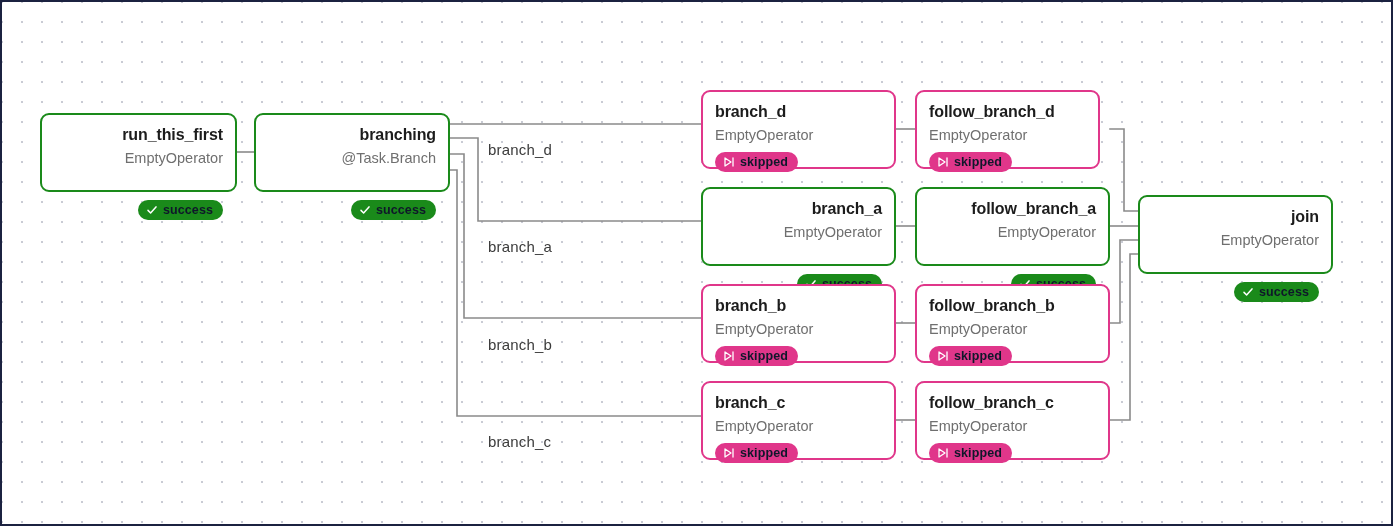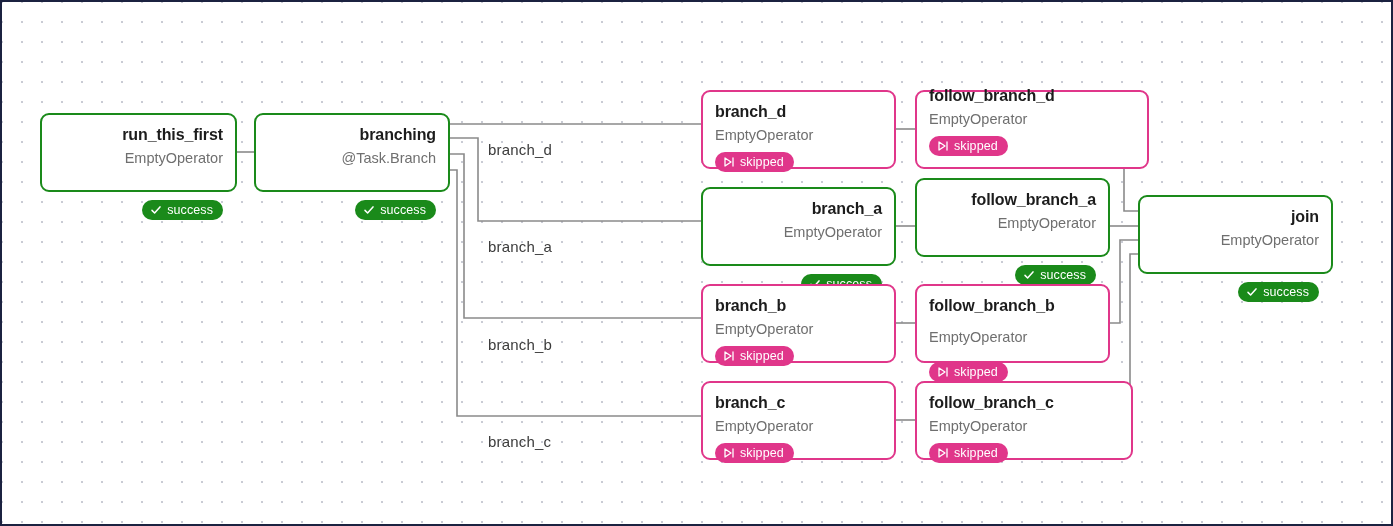--- a/index.html
+++ b/index.html
@@ -81,23 +81,24 @@
     margin-top: 3px;
   }
   .state-badge {
     margin-top: 7px;
     display: inline-flex;
     align-items: center;
     gap: 5px;
     border-radius: 999px;
     padding: 3px 10px 3px 8px;
     font-size: 12.5px;
-    color: #ffffff;
+    color: #0f172a;
     line-height: 14px;
     letter-spacing: 0.1px;
+    font-weight: bold;
   }
   .state-badge.success { background: #1a8a1a; margin-top: 32px; }
   .state-badge.skipped { background: #e0368a; }
   .badge-icon {
     display: inline-block;
     width: 12px;
     height: 12px;
     line-height: 12px;
     text-align: center;
     font-size: 11px;
@@ -163,21 +164,21 @@
         <div class="state-badge skipped">
           <span class="badge-icon">
             <svg width="12" height="12" viewBox="0 0 12 12">
               <path d="M2 2 L8 6 L2 10 Z" fill="none" stroke="#ffffff" stroke-width="1.3" stroke-linejoin="round"></path>
               <path d="M10 2 L10 10" stroke="#ffffff" stroke-width="1.3" stroke-linecap="round"></path>
             </svg>
           </span>
           <span>skipped</span>
         </div>
       </div>
-      <div class="node state-skipped" style="left: 913px; top: 88px; width: 234px; height: 79px; justify-content: flex-end;">
+      <div class="node state-skipped" style="left: 913px; top: 88px; width: 185px; height: 79px;">
         <div class="node-title">follow_branch_d</div>
         <div class="node-type">EmptyOperator</div>
         <div class="state-badge skipped">
           <span class="badge-icon">
             <svg width="12" height="12" viewBox="0 0 12 12">
               <path d="M2 2 L8 6 L2 10 Z" fill="none" stroke="#ffffff" stroke-width="1.3" stroke-linejoin="round"></path>
               <path d="M10 2 L10 10" stroke="#ffffff" stroke-width="1.3" stroke-linecap="round"></path>
             </svg>
           </span>
           <span>skipped</span>
@@ -188,21 +189,21 @@
         <div class="node-type">EmptyOperator</div>
         <div class="state-badge success">
           <span class="badge-icon">
             <svg width="12" height="12" viewBox="0 0 12 12">
               <path d="M2 6.4 L4.6 9 L10 2.9" fill="none" stroke="#ffffff" stroke-width="1.5" stroke-linecap="round" stroke-linejoin="round"></path>
             </svg>
           </span>
           <span>success</span>
         </div>
       </div>
-      <div class="node state-success" style="left: 913px; top: 176px; width: 195px; height: 79px;">
+      <div class="node state-success" style="left: 913px; top: 185px; width: 195px; height: 79px;">
         <div class="node-title">follow_branch_a</div>
         <div class="node-type">EmptyOperator</div>
         <div class="state-badge success">
           <span class="badge-icon">
             <svg width="12" height="12" viewBox="0 0 12 12">
               <path d="M2 6.4 L4.6 9 L10 2.9" fill="none" stroke="#ffffff" stroke-width="1.5" stroke-linecap="round" stroke-linejoin="round"></path>
             </svg>
           </span>
           <span>success</span>
         </div>
@@ -225,21 +226,21 @@
         <div class="state-badge skipped">
           <span class="badge-icon">
             <svg width="12" height="12" viewBox="0 0 12 12">
               <path d="M2 2 L8 6 L2 10 Z" fill="none" stroke="#ffffff" stroke-width="1.3" stroke-linejoin="round"></path>
               <path d="M10 2 L10 10" stroke="#ffffff" stroke-width="1.3" stroke-linecap="round"></path>
             </svg>
           </span>
           <span>skipped</span>
         </div>
       </div>
-      <div class="node state-skipped" style="left: 913px; top: 282px; width: 195px; height: 79px; gap: 8px;">
+      <div class="node state-skipped" style="left: 913px; top: 282px; width: 195px; height: 79px;">
         <div class="node-title">follow_branch_b</div>
         <div class="node-type">EmptyOperator</div>
         <div class="state-badge skipped">
           <span class="badge-icon">
             <svg width="12" height="12" viewBox="0 0 12 12">
               <path d="M2 2 L8 6 L2 10 Z" fill="none" stroke="#ffffff" stroke-width="1.3" stroke-linejoin="round"></path>
               <path d="M10 2 L10 10" stroke="#ffffff" stroke-width="1.3" stroke-linecap="round"></path>
             </svg>
           </span>
           <span>skipped</span>
@@ -251,21 +252,21 @@
         <div class="state-badge skipped">
           <span class="badge-icon">
             <svg width="12" height="12" viewBox="0 0 12 12">
               <path d="M2 2 L8 6 L2 10 Z" fill="none" stroke="#ffffff" stroke-width="1.3" stroke-linejoin="round"></path>
               <path d="M10 2 L10 10" stroke="#ffffff" stroke-width="1.3" stroke-linecap="round"></path>
             </svg>
           </span>
           <span>skipped</span>
         </div>
       </div>
-      <div class="node state-skipped" style="left: 913px; top: 379px; width: 218px; height: 79px; text-align: center;">
+      <div class="node state-skipped" style="left: 913px; top: 379px; width: 195px; height: 79px; text-align: center;">
         <div class="node-title">follow_branch_c</div>
         <div class="node-type">EmptyOperator</div>
         <div class="state-badge skipped">
           <span class="badge-icon">
             <svg width="12" height="12" viewBox="0 0 12 12">
               <path d="M2 2 L8 6 L2 10 Z" fill="none" stroke="#ffffff" stroke-width="1.3" stroke-linejoin="round"></path>
               <path d="M10 2 L10 10" stroke="#ffffff" stroke-width="1.3" stroke-linecap="round"></path>
             </svg>
           </span>
           <span>skipped</span>

